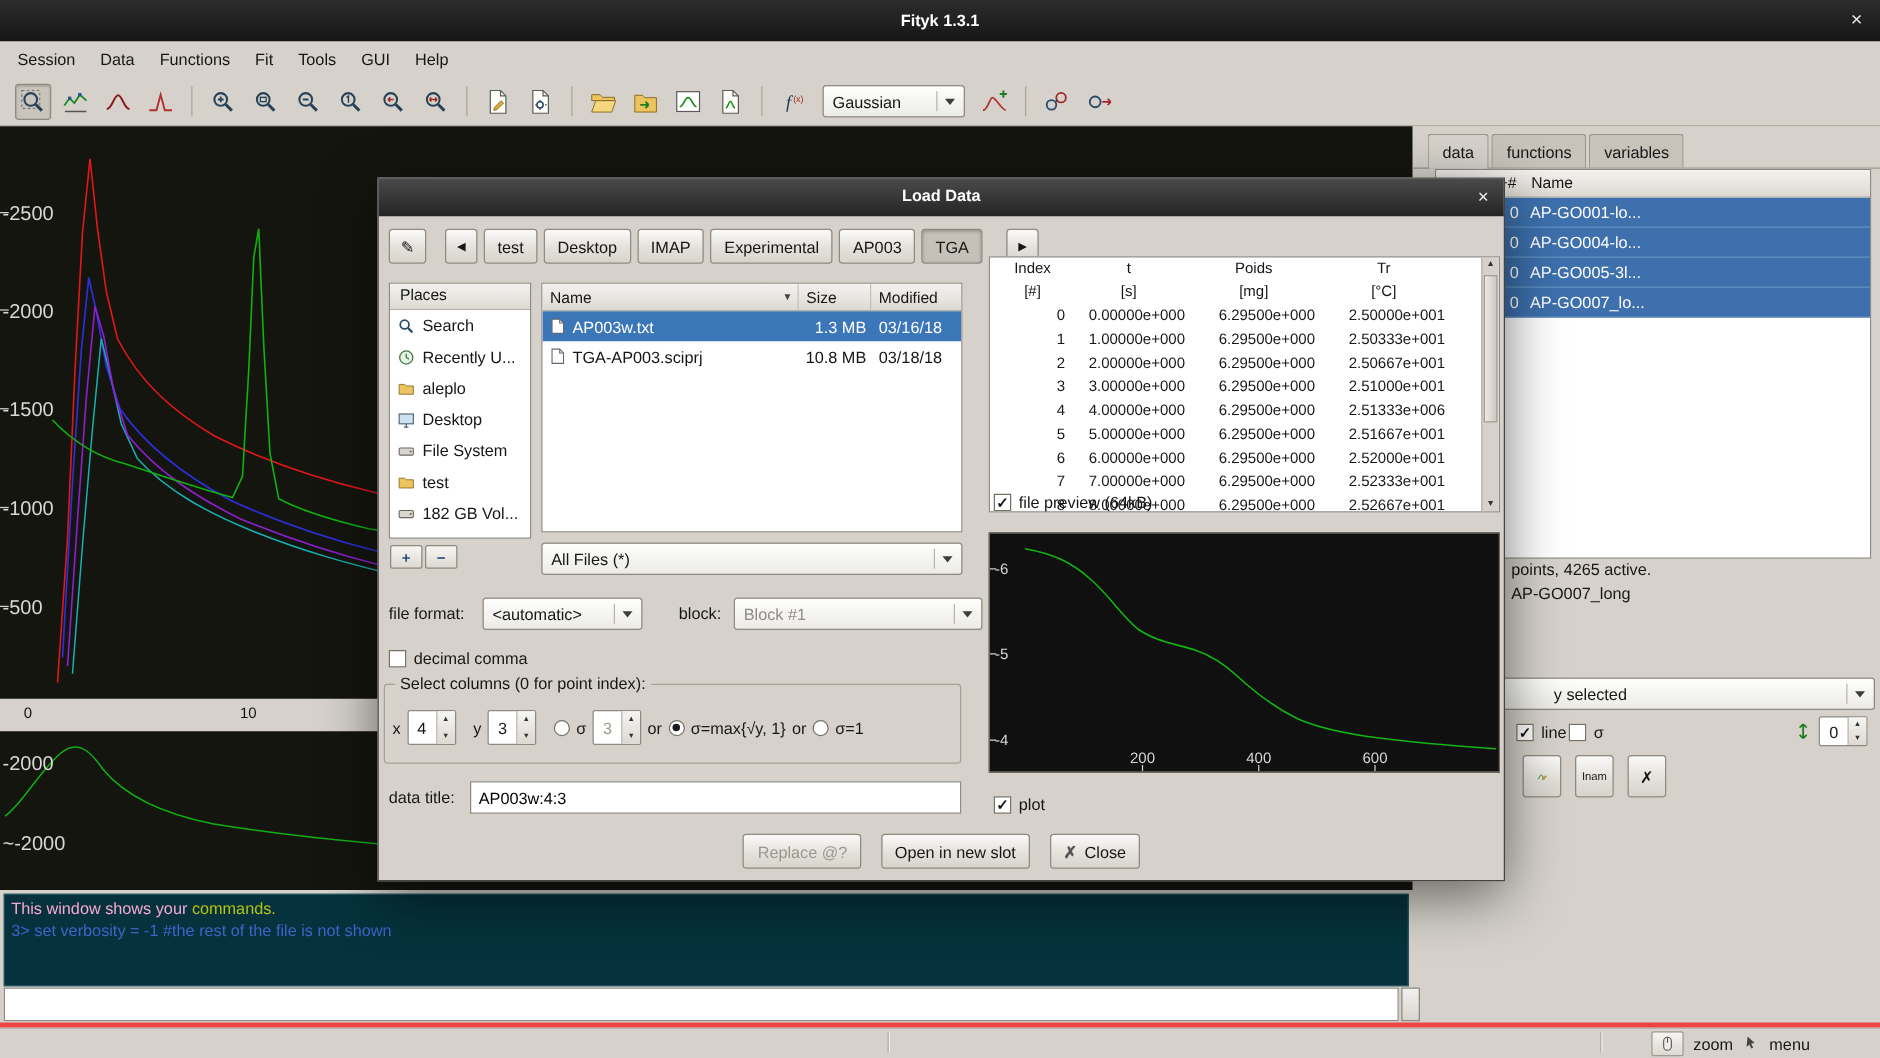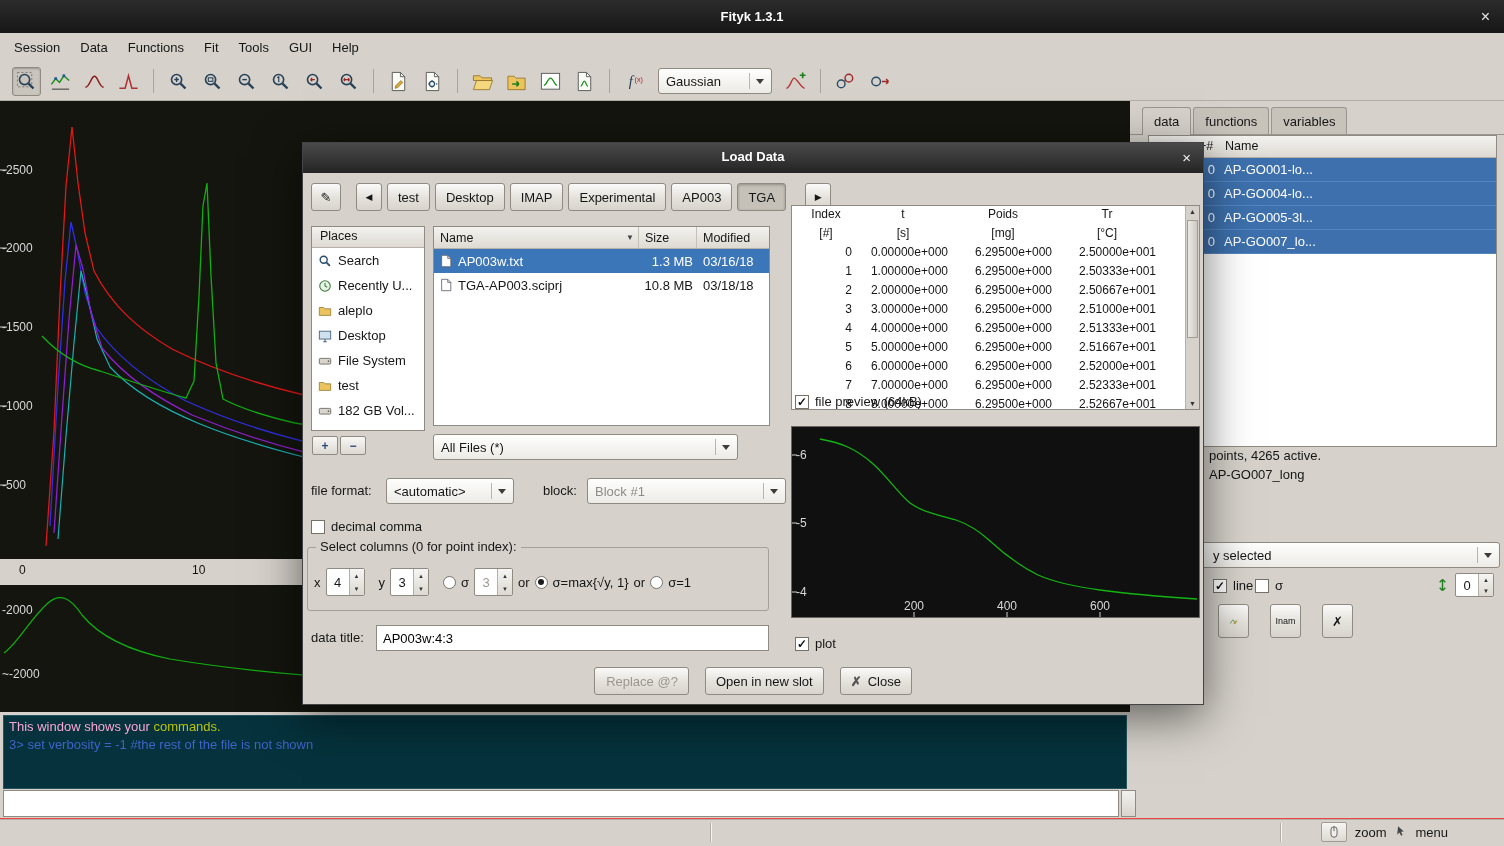--- a/index.html
+++ b/index.html
@@ -42,36 +42,36 @@
   #toolbar { position:absolute; left:0; top:62px; width:1504px; height:39px;
              border-bottom:1px solid #b2aea6; display:flex; align-items:center; padding-left:12px; gap:5px; }
   .tool { width:29px; height:29px; display:flex; align-items:center; justify-content:center;
           border:1px solid transparent; border-radius:3px; }
   .tool.pressed { border-color:#8f8b83; background:#c9c5bd; box-shadow:inset 0 1px 2px rgba(0,0,0,.22); }
   .tsep { width:1px; height:24px; background:#a9a59d; margin:0 5px; }
   .peak-combo { width:114px; margin:0 4px; }
 
   
   #main-plot { position:absolute; left:0; top:101px; width:1130px; height:458px; background:#15150f; }
-  #main-plot .ytick, #aux-plot .ylab { position:absolute; left:2px; color:#d8d8d8; font-size:12px; }
+  #main-plot .ytick, #aux-plot .ylab { position:absolute; left:2px; color:#d8d8d8; font-size:16px; }
   #xaxis-strip { position:absolute; left:0; top:559px; width:1130px; height:26px; }
   #xaxis-strip span { position:absolute; top:4px; font-size:12px; color:#111; }
   #aux-plot { position:absolute; left:0; top:585px; width:1130px; height:127px; background:#15150f; }
 
   
   #console { position:absolute; left:3px; top:715px; width:1124px; height:74px; background:#05323c;
              border:1px solid #235560; padding:2px 5px; }
   #console .cline { line-height:18px; white-space:nowrap; }
   #console .w { color:#f9a8d4; } #console .hl { color:#b6c410; } #console .b { color:#3f63c8; }
   #cmd-input { position:absolute; left:3px; top:790px; width:1116px; height:27px; border:1px solid #8f8b83;
                background:#fff; padding:0 6px; font:13px "Liberation Sans",sans-serif; }
   #input-side { position:absolute; left:1121px; top:790px; width:15px; height:27px;
                 border:1px solid #8f8b83; background:linear-gradient(#f2f1ef,#d9d5ce); }
   #statusbar { position:absolute; left:0; top:818px; width:1504px; height:28px;
-               border-top:1px solid #ef4444; box-shadow:inset 0 1px 0 #b2aea6; }
+               border-top:4px solid #ef4444; box-shadow:inset 0 1px 0 #b2aea6; }
   .sb-div { position:absolute; top:4px; bottom:4px; width:1px; background:#b2aea6; box-shadow:1px 0 0 #f4f3f1; }
   #sb-right { position:absolute; right:56px; top:3px; display:flex; align-items:center; gap:8px; }
   .sb-mini { width:26px; height:20px; border:1px solid #a19d95; border-radius:2px;
              background:linear-gradient(#f6f5f3,#ddd9d2); display:flex; align-items:center; justify-content:center; }
 
   
   #right-panel { position:absolute; left:1130px; top:101px; width:374px; height:717px; }
   #rp-tabs { position:absolute; left:12px; top:6px; display:flex; }
   .rp-tab { height:27px; padding:0 11px; display:flex; align-items:center; margin-right:2px;
             border:1px solid #9a968e; border-bottom:none; border-radius:3px 3px 0 0; background:#c7c3bb; }
@@ -82,26 +82,26 @@
   .rp-thead { height:22px; background:linear-gradient(#f3f2ef,#dedad3); border-bottom:1px solid #b5b1a9; position:relative; font-size:12.5px; }
   .rp-thead .h-num { position:absolute; left:50px; top:3px; }
   .rp-thead .h-name { position:absolute; left:76px; top:3px; }
   .rp-row { height:24px; background:#3d70ad; color:#fff; display:flex; align-items:center;
             border-bottom:1px solid #5585bd; }
   .rp-row .num { width:66px; text-align:right; }
   .rp-row .nm { margin-left:9px; }
   #rp-info1 { position:absolute; left:79px; top:347px; }
   #rp-info2 { position:absolute; left:79px; top:366px; }
   #rp-combo { position:absolute; left:18px; top:441px; width:352px; }
-  #rp-combo .lbl { margin-left:57px; }
+  #rp-combo .lbl { margin-left:87px; }
   #rp-line-check { position:absolute; left:83px; top:477px; }
   #rp-sigma-check { position:absolute; left:125px; top:477px; }
   #rp-updown { position:absolute; left:305px; top:476px; }
   #rp-spin { position:absolute; left:325px; top:472px; height:24px; }
-  #rp-buttons { position:absolute; left:88px; top:503px; display:flex; gap:21px; }
+  #rp-buttons { position:absolute; left:88px; top:503px; display:flex; gap:11px; }
   .rp-btn { width:31px; height:34px; }
   .rp-rename { font-size:9px; letter-spacing:0; }
 
   
   #dlg { position:absolute; left:302px; top:142px; width:902px; height:563px; background:#d6d2cb;
          border:1px solid #444; box-shadow:0 12px 44px rgba(0,0,0,.55); z-index:10; }
   #dlg-titlebar { position:absolute; left:0; top:0; right:0; height:30px;
                   background:linear-gradient(#4a4a4a,#242424); }
   #dlg-titlebar .t { position:absolute; left:0; right:0; top:6px; text-align:center; color:#fff; font-weight:bold; }
   #dlg-titlebar .x { position:absolute; right:12px; top:6px; color:#eee; font-size:15px; }
@@ -124,21 +124,21 @@
                display:flex; align-items:center; font-size:12.5px; }
   .fl-hname { flex:1; display:flex; align-items:center; padding-left:6px; border-right:1px solid #c5c1b9; height:100%; }
   .fl-hname .sort { margin-left:auto; margin-right:4px; font-size:8px; color:#444; }
   .fl-hsize { width:58px; padding-left:6px; border-right:1px solid #c5c1b9; height:100%; display:flex; align-items:center; }
   .fl-hmod { width:72px; padding-left:6px; height:100%; display:flex; align-items:center; }
   .file-row { height:24px; display:flex; align-items:center; }
   .file-row.selected { background:#3b76b8; color:#fff; }
   .file-row .nm { flex:1; display:flex; align-items:center; gap:5px; padding-left:5px; white-space:nowrap; overflow:hidden; }
   .file-row .sz { width:58px; text-align:right; padding-right:4px; }
   .file-row .md { width:72px; padding-left:6px; }
-  #dlg-filter { position:absolute; left:130px; top:291px; width:305px; }
+  #dlg-filter { position:absolute; left:130px; top:291px; width:337px; }
   #fmt-label { position:absolute; left:8px; top:334px; line-height:28px; }
   #fmt-combo { position:absolute; left:83px; top:335px; width:128px; }
   #block-label { position:absolute; left:240px; top:334px; line-height:28px; }
   #block-combo { position:absolute; left:268px; top:335px; width:199px; color:#8f8b87;margin-left:16px; }
   #dlg-decimal { position:absolute; left:8px; top:376px; }
   #dlg-columns { position:absolute; left:4px; top:404px; width:462px; height:64px;
                  border:1px solid #a5a199; border-radius:3px; }
   #dlg-columns .legend { position:absolute; left:8px; top:-9px; background:#d6d2cb; padding:0 4px; }
   #dlg-columns .row { position:absolute; left:6px; right:4px; top:0; bottom:0; display:flex;
                       align-items:center; gap:5px; padding-top:6px; white-space:nowrap; }
@@ -662,21 +662,21 @@
           <span class="pt-c pt-d">2.00000e+000</span>
           <span class="pt-c pt-d">6.29500e+000</span>
           <span class="pt-c pt-d">2.50667e+001</span>
           <span class="pt-c pt-d">3</span>
           <span class="pt-c pt-d">3.00000e+000</span>
           <span class="pt-c pt-d">6.29500e+000</span>
           <span class="pt-c pt-d">2.51000e+001</span>
           <span class="pt-c pt-d">4</span>
           <span class="pt-c pt-d">4.00000e+000</span>
           <span class="pt-c pt-d">6.29500e+000</span>
-          <span class="pt-c pt-d">2.51333e+001</span>
+          <span class="pt-c pt-d">2.51333e+006</span>
           <span class="pt-c pt-d">5</span>
           <span class="pt-c pt-d">5.00000e+000</span>
           <span class="pt-c pt-d">6.29500e+000</span>
           <span class="pt-c pt-d">2.51667e+001</span>
           <span class="pt-c pt-d">6</span>
           <span class="pt-c pt-d">6.00000e+000</span>
           <span class="pt-c pt-d">6.29500e+000</span>
           <span class="pt-c pt-d">2.52000e+001</span>
           <span class="pt-c pt-d">7</span>
           <span class="pt-c pt-d">7.00000e+000</span>

